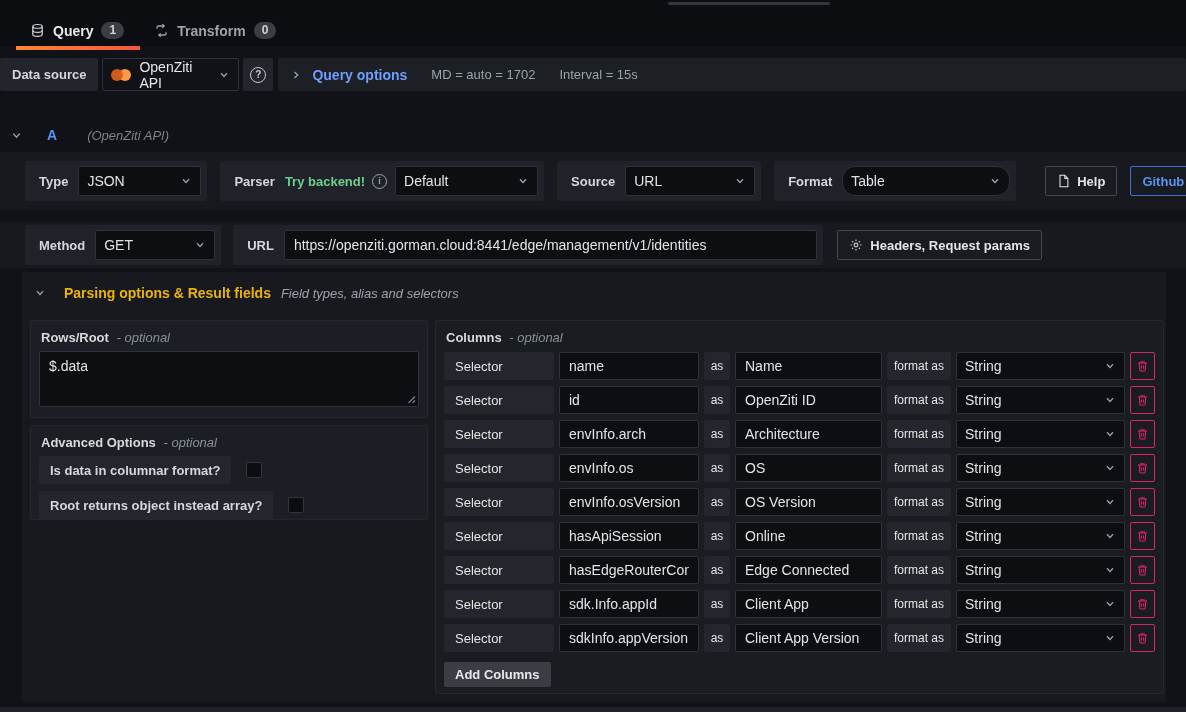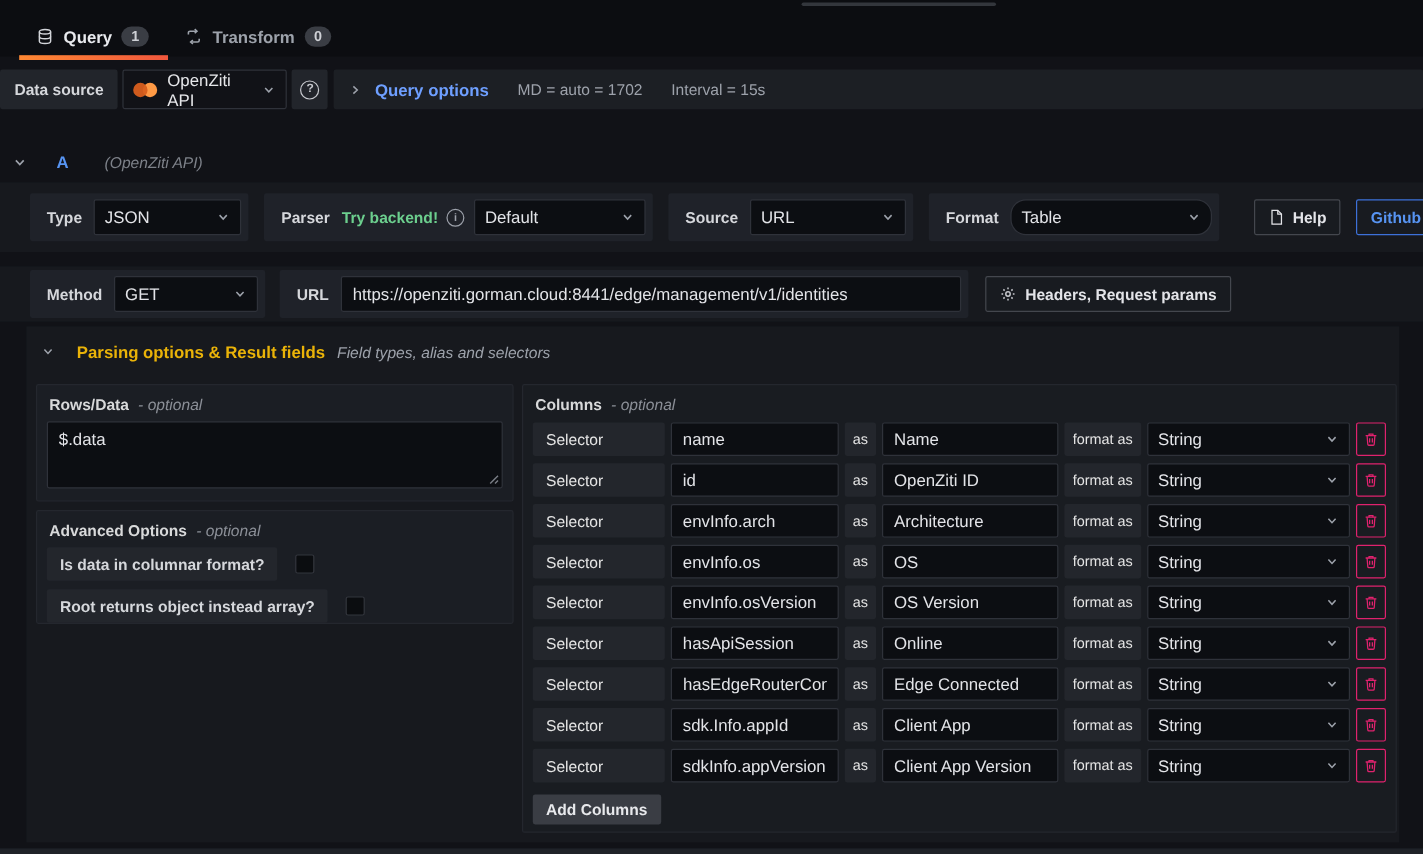--- a/index.html
+++ b/index.html
@@ -37,21 +37,21 @@
   .chev { color:#9da2ab; display:flex; }
 
   
   .query-header { position:absolute; top:120px; left:10px; right:20px; height:30px; display:flex; align-items:center; gap:12px; }
   .ref-id { color:#5794f2; font-size:14px; font-weight:700; margin-left:12px; cursor:pointer; }
   .ds-hint { font-size:13px; font-style:italic; color:#7d8189; margin-left:18px; }
 
   
   .card { position:absolute; left:0; right:0; background:#17191e; display:flex; align-items:center; }
   .row1 { top:152px; height:58px; padding:0 20px 0 25px; gap:13px; }
-  .row2 { top:222px; height:46px; padding:0 36px 0 25px; gap:12px; }
+  .row2 { top:222px; height:46px; padding:0 20px 0 25px; gap:12px; }
   .fgroup { background:#1f2229; border-radius:2px; display:flex; align-items:center; padding:5px 6px 5px 4px; }
   .fgroup .flabel { font-size:13px; font-weight:600; color:#d5d7db; padding:0 10px; white-space:nowrap; }
   .hint-green { color:#6ccf8e; font-size:13px; font-weight:600; margin-right:7px; white-space:nowrap; }
   .info-circle { width:15px; height:15px; border:1.3px solid #9da2ab; border-radius:50%; color:#9da2ab; font-size:9px; font-weight:700; display:flex; align-items:center; justify-content:center; margin-right:8px; font-style:normal; }
   .select { height:30px; background:#0c0e12; border:1px solid #2f323a; border-radius:2px; display:flex; align-items:center; padding:0 8px; cursor:pointer; }
   .select .sel-text { font-size:14px; color:#e3e4e8; flex:1; }
   .select .chev { margin-left:8px; }
   .text-input { height:30px; background:#0c0e12; border:1px solid #2f323a; border-radius:2px; color:#e3e4e8; font-size:14px; font-family:"Liberation Sans",sans-serif; padding:0 9px; outline:none; }
   .w-type { width:123px; } .w-parser { width:143px; } .w-source { width:130px; } .w-format { width:168px;border-radius:13px; }
   .w-method { width:120px; }
@@ -272,21 +272,21 @@
           </svg>
       </span>
       <span class="section-title">Parsing options &amp; Result fields</span>
       <span class="section-sub">Field types, alias and selectors</span>
     </div>
     <div class="section-body">
 
       <div class="left-col">
         <div class="panel rows-root-panel">
           <div class="panel-head">
-            <span class="panel-title">Rows/Data</span>
+            <span class="panel-title">Rows/Root</span>
             <span class="panel-opt">- optional</span>
           </div>
           <div class="ta-wrap">
             <textarea class="root-textarea" spellcheck="false" style="">$.data</textarea>
             <span class="ta-resize">
               <svg width="10" height="10" viewBox="0 0 10 10" stroke="#7a7e86" stroke-width="1.2">
                   <line x1="9" y1="2.5" x2="2.5" y2="9"></line>
                   <line x1="9" y1="6.5" x2="6.5" y2="9"></line>
                 </svg>
             </span>

